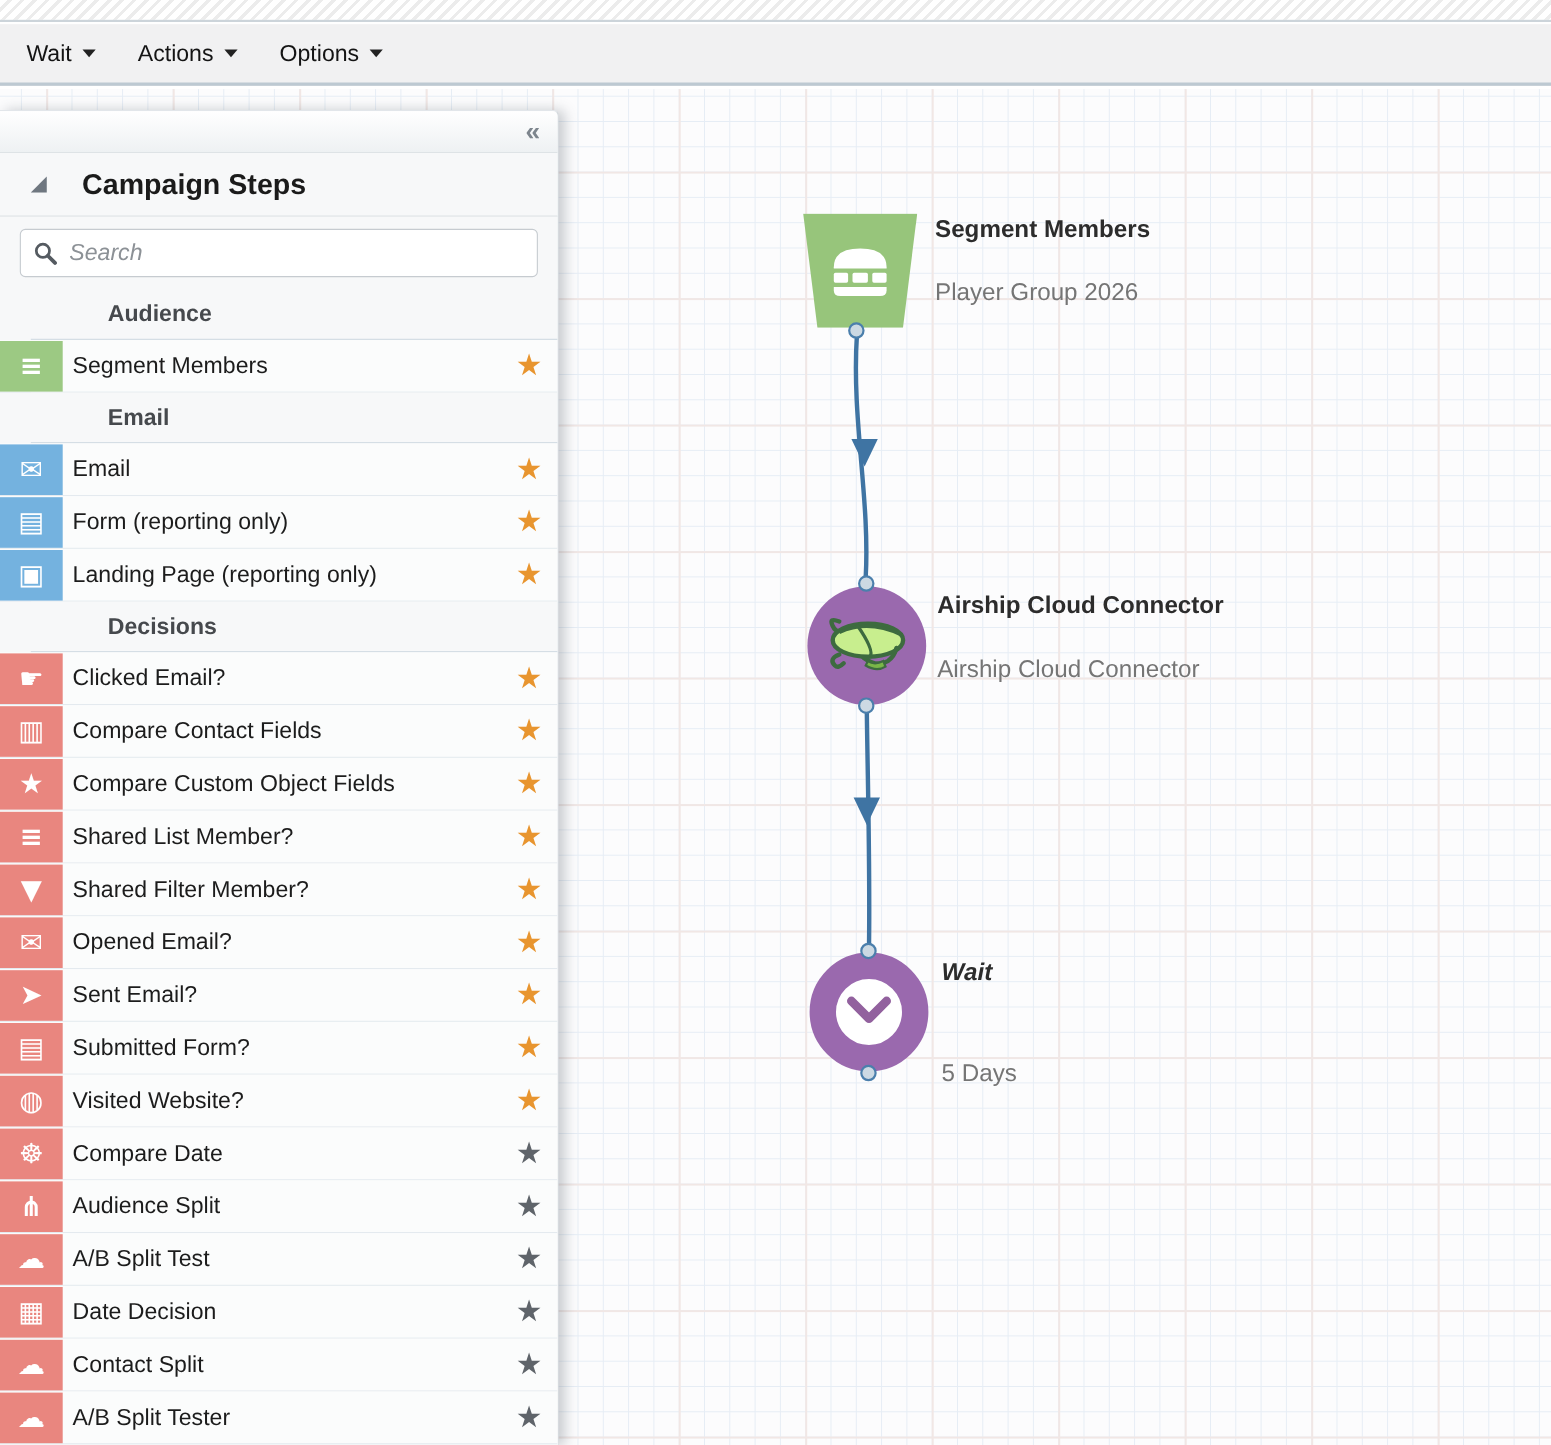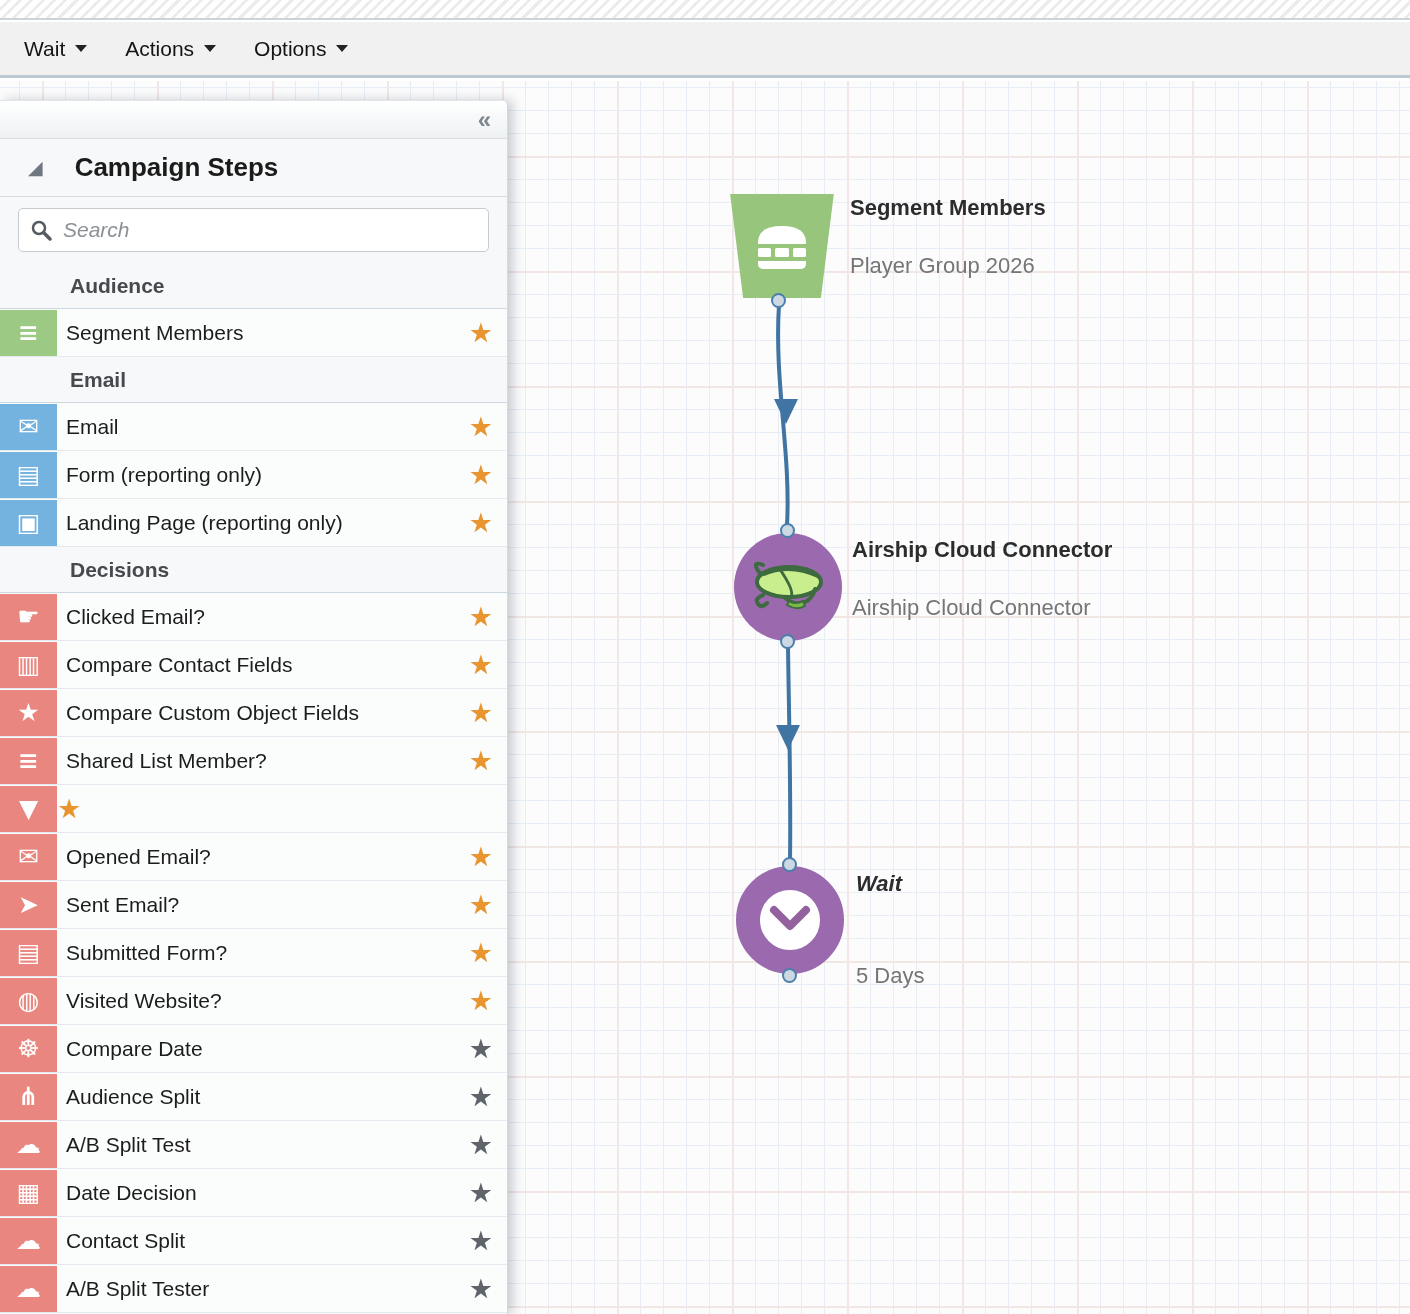--- a/index.html
+++ b/index.html
@@ -85,20 +85,21 @@
   .searchbox input {
     flex:1; border:none; outline:none; font-size:21px; background:transparent;
     font-family:inherit; color:#a16207;
   }
   .searchbox input::placeholder { font-style:italic; color:#8c9196; }
   .steps-list { flex:1; overflow:hidden; }
   .section-row {
     height:46px; display:flex; align-items:center; padding-left:70px;
     font-size:21px; font-weight:bold; color:#46494d; border-bottom:1px solid #ccd7e0;
     background:#f7f8f9;
+    margin-left:28px;
   }
   .item-row {
     height:48px; display:flex; align-items:center; background:#fbfcfc;
     border-bottom:1px solid #e4eaef; cursor:grab;
   }
   .item-icon {
     width:57px; height:46px; flex:0 0 57px; display:flex; align-items:center; justify-content:center;
     color:#ffffff; font-size:25px; font-weight:bold;
     font-family:"DejaVu Sans","Liberation Sans",sans-serif;
   }
@@ -235,20 +236,21 @@
           <span class="item-label">Compare Custom Object Fields</span>
           <span class="star on">★</span>
         </div>
         <div class="item-row">
           <span class="item-icon" style="background: rgb(233, 134, 127);">≡</span>
           <span class="item-label">Shared List Member?</span>
           <span class="star on">★</span>
         </div>
         <div class="item-row">
           <span class="item-icon" style="background: rgb(233, 134, 127);">▼</span>
+          <span class="item-label">Shared Filter Member?</span>
           <span class="star on">★</span>
         </div>
         <div class="item-row">
           <span class="item-icon" style="background: rgb(233, 134, 127);">✉</span>
           <span class="item-label">Opened Email?</span>
           <span class="star on">★</span>
         </div>
         <div class="item-row">
           <span class="item-icon" style="background: rgb(233, 134, 127);">➤</span>
           <span class="item-label">Sent Email?</span>

